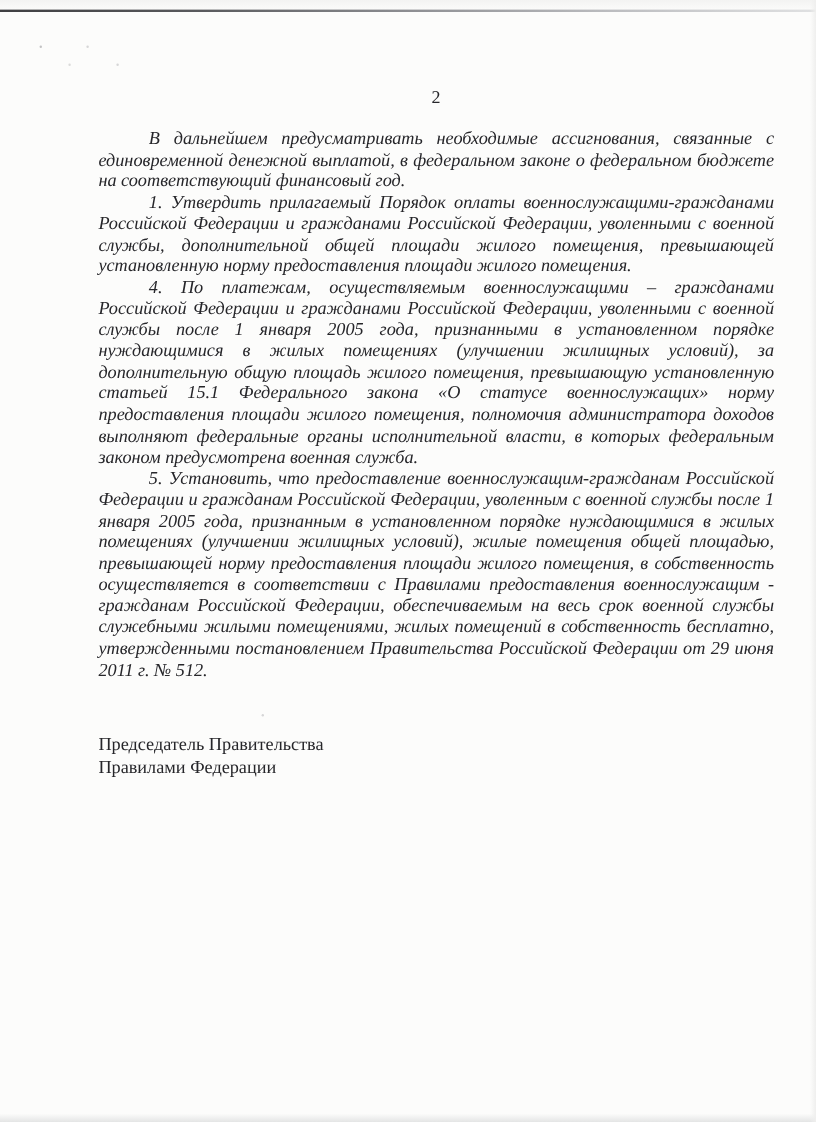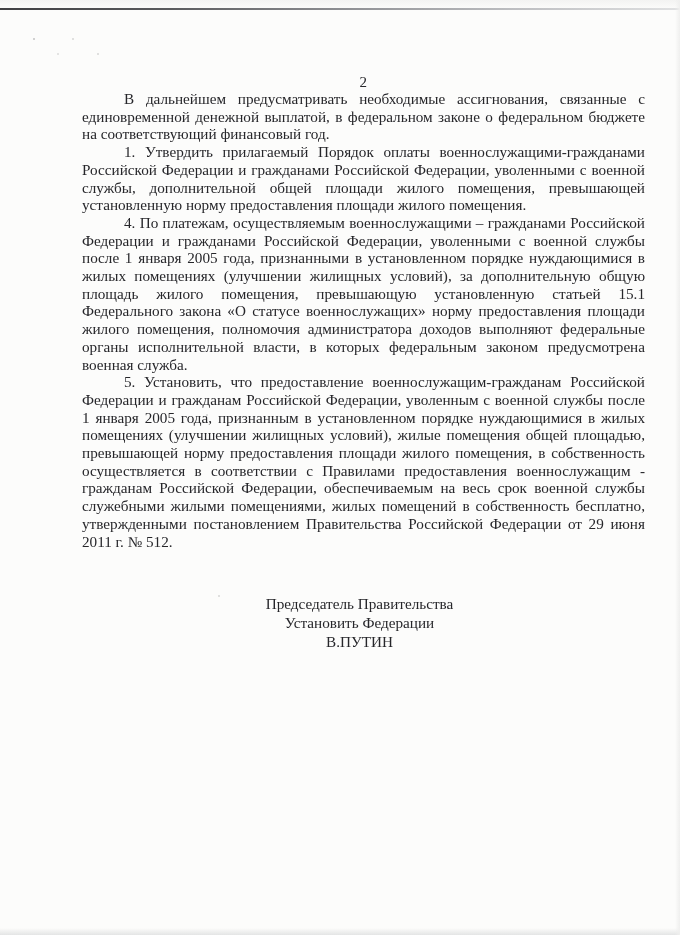--- a/index.html
+++ b/index.html
@@ -64,33 +64,35 @@
     width: 563px;
   }
   .page-number {
     margin-top: 74px;
     text-align: center;
     font-size: 15px;
     line-height: 16px;
     letter-spacing: .5px;
   }
   .body-text {
+    margin-top: 17px;
     font-size: 15.2px;
     line-height: 17.7px;
     text-align: justify;
+    font-style: italic;
   }
   .body-text p {
     margin: 0;
     padding: 0;
     text-indent: 42px;
   }
   .signature {
     margin-top: 44px;
     padding-right: 8px;
-    text-align: center;
+    text-align: left;
     font-size: 15.2px;
     line-height: 19px;
   }
 </style>
 </head>
 <body>
 
 <div class="page">
 
   <div class="scan-band-top"></div>
@@ -110,18 +112,17 @@
 
     <div class="body-text">
       <p>В дальнейшем предусматривать необходимые ассигнования, связанные с единовременной денежной выплатой, в федеральном законе о федеральном бюджете на соответствующий финансовый год.</p>
       <p>1. Утвердить прилагаемый Порядок оплаты военнослужащими-гражданами Российской Федерации и гражданами Российской Федерации, уволенными с военной службы, дополнительной общей площади жилого помещения, превышающей установленную норму предоставления площади жилого помещения.</p>
       <p>4. По платежам, осуществляемым военнослужащими – гражданами Российской Федерации и гражданами Российской Федерации, уволенными с военной службы после 1 января 2005 года, признанными в установленном порядке нуждающимися в жилых помещениях (улучшении жилищных условий), за дополнительную общую площадь жилого помещения, превышающую установленную статьей 15.1 Федерального закона «О статусе военнослужащих» норму предоставления площади жилого помещения, полномочия администратора доходов выполняют федеральные органы исполнительной власти, в которых федеральным законом предусмотрена военная служба.</p>
       <p>5. Установить, что предоставление военнослужащим-гражданам Российской Федерации и гражданам Российской Федерации, уволенным с военной службы после 1 января 2005 года, признанным в установленном порядке нуждающимися в жилых помещениях (улучшении жилищных условий), жилые помещения общей площадью, превышающей норму предоставления площади жилого помещения, в собственность осуществляется в соответствии с Правилами предоставления военнослужащим - гражданам Российской Федерации, обеспечиваемым на весь срок военной службы служебными жилыми помещениями, жилых помещений в собственность бесплатно, утвержденными постановлением Правительства Российской Федерации от 29 июня 2011 г. № 512.</p>
     </div>
 
     <div class="signature">
       <div>Председатель Правительства</div>
-      <div>Установить Федерации</div>
-      <div>В.ПУТИН</div>
+      <div>Правилами Федерации</div>
     </div>
 
   </div>
 </div>
 
 </body></html>

